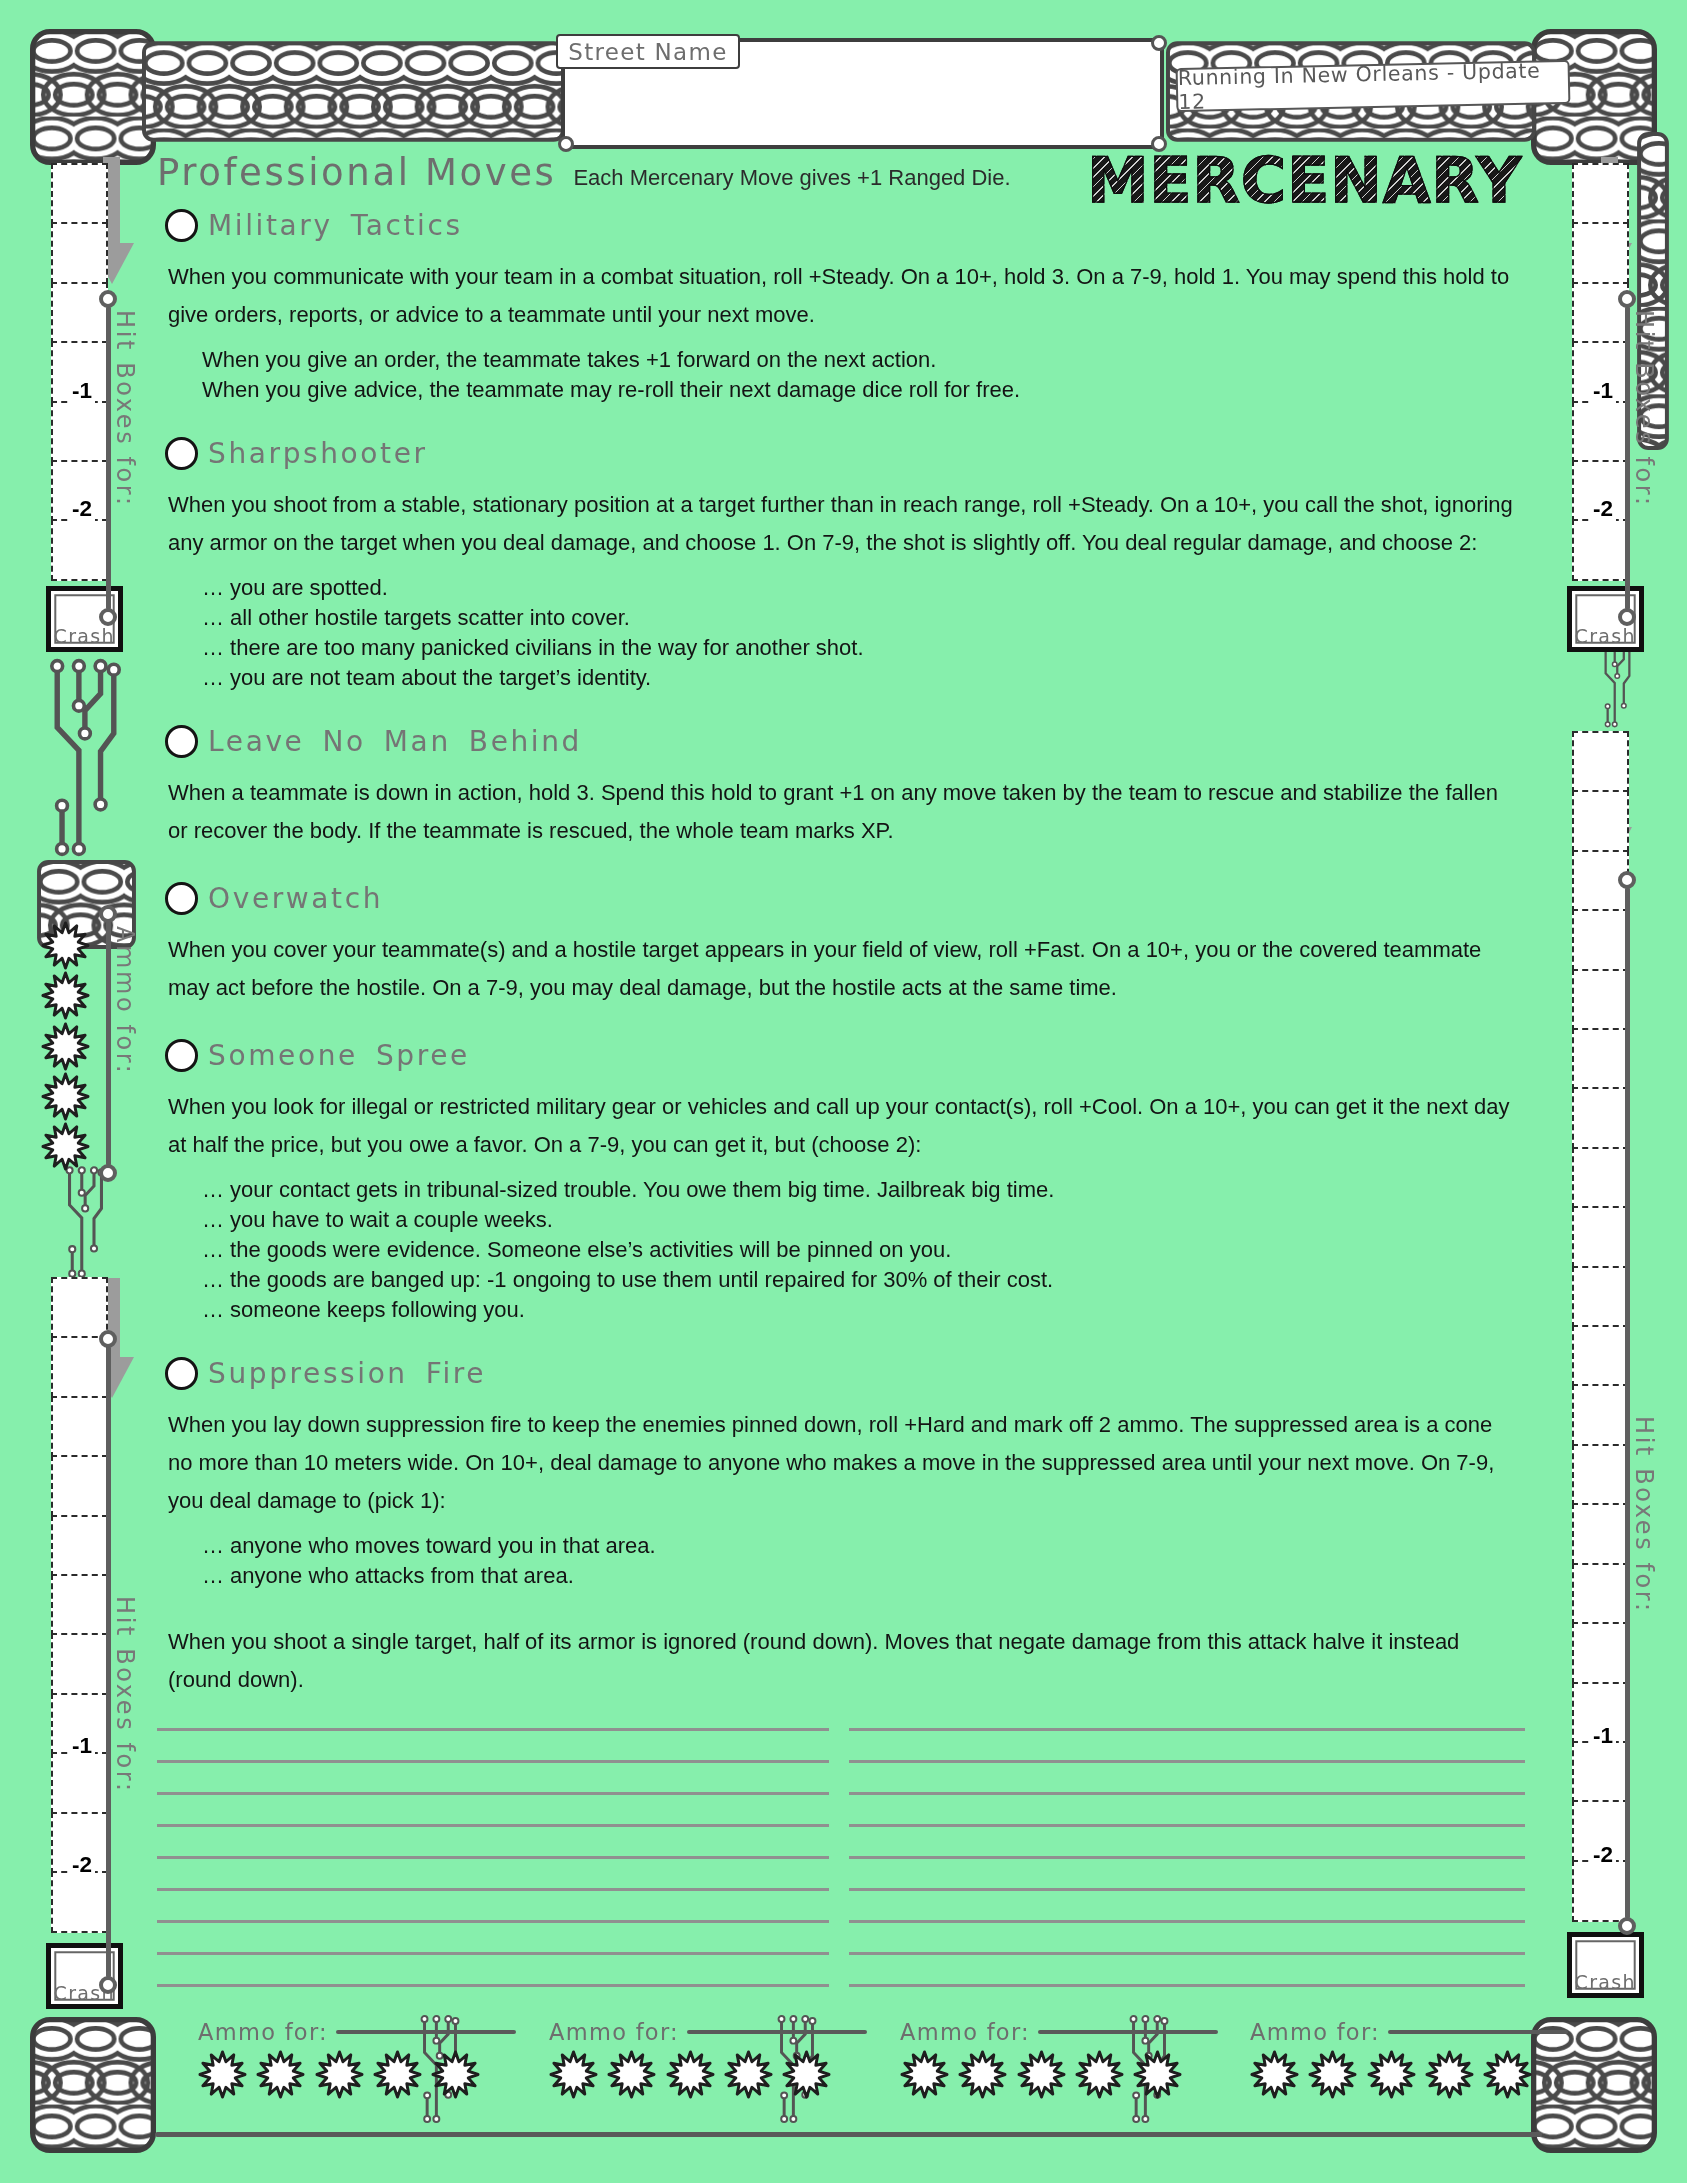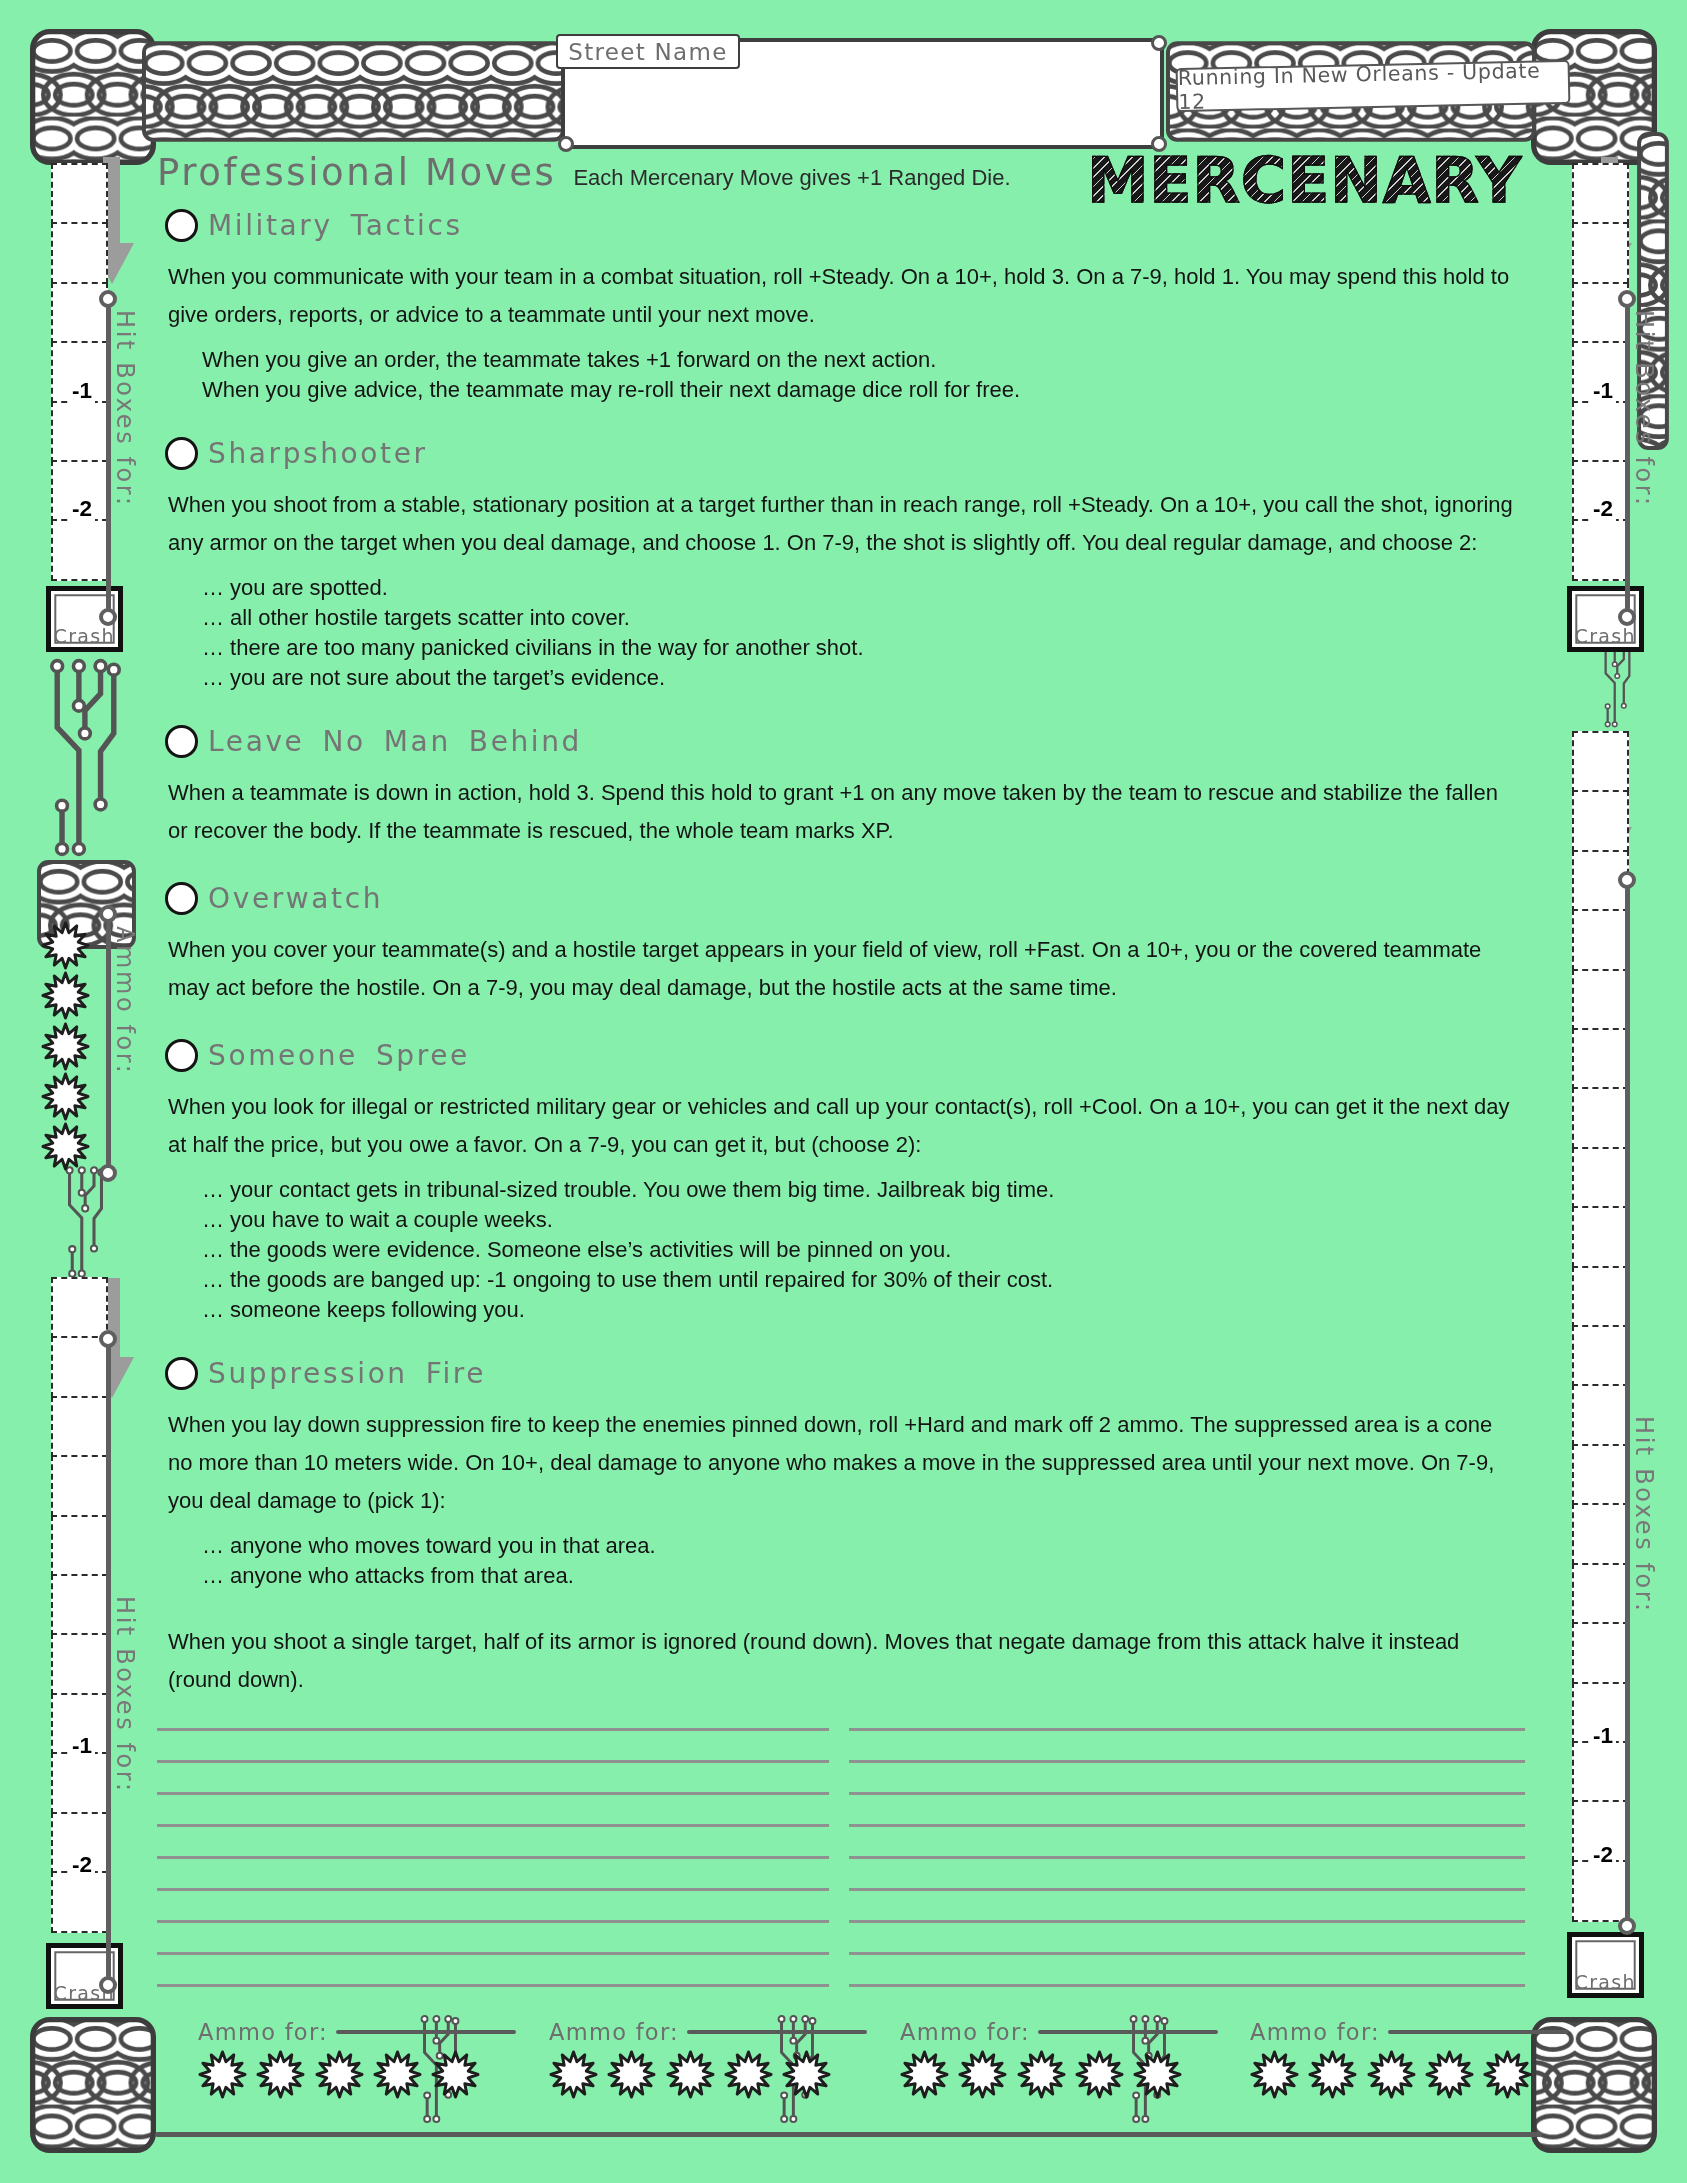--- a/index.html
+++ b/index.html
@@ -294,21 +294,21 @@
     <div class="move">
       <div class="movehead">
         <span class="mcircle"></span>
         <span class="mname hand">Sharpshooter</span>
       </div>
       <div class="movebody">
           <p class="mbody">When you shoot from a stable, stationary position at a target further than in reach range, roll +Steady. On a 10+, you call the shot, ignoring any armor on the target when you deal damage, and choose 1. On 7-9, the shot is slightly off. You deal regular damage, and choose 2:</p>
           <p class="mopt">… you are spotted.</p>
           <p class="mopt">… all other hostile targets scatter into cover.</p>
           <p class="mopt">… there are too many panicked civilians in the way for another shot.</p>
-          <p class="mopt">… you are not sure about the target’s evidence.</p>
+          <p class="mopt">… you are not team about the target’s identity.</p>
         </div>
     </div>
 
     <div class="move">
       <div class="movehead">
         <span class="mcircle"></span>
         <span class="mname hand">Leave No Man Behind</span>
       </div>
       <div class="movebody">
           <p class="mbody">When a teammate is down in action, hold 3. Spend this hold to grant +1 on any move taken by the team to rescue and stabilize the fallen or recover the body. If the teammate is rescued, the whole team marks XP.</p>

